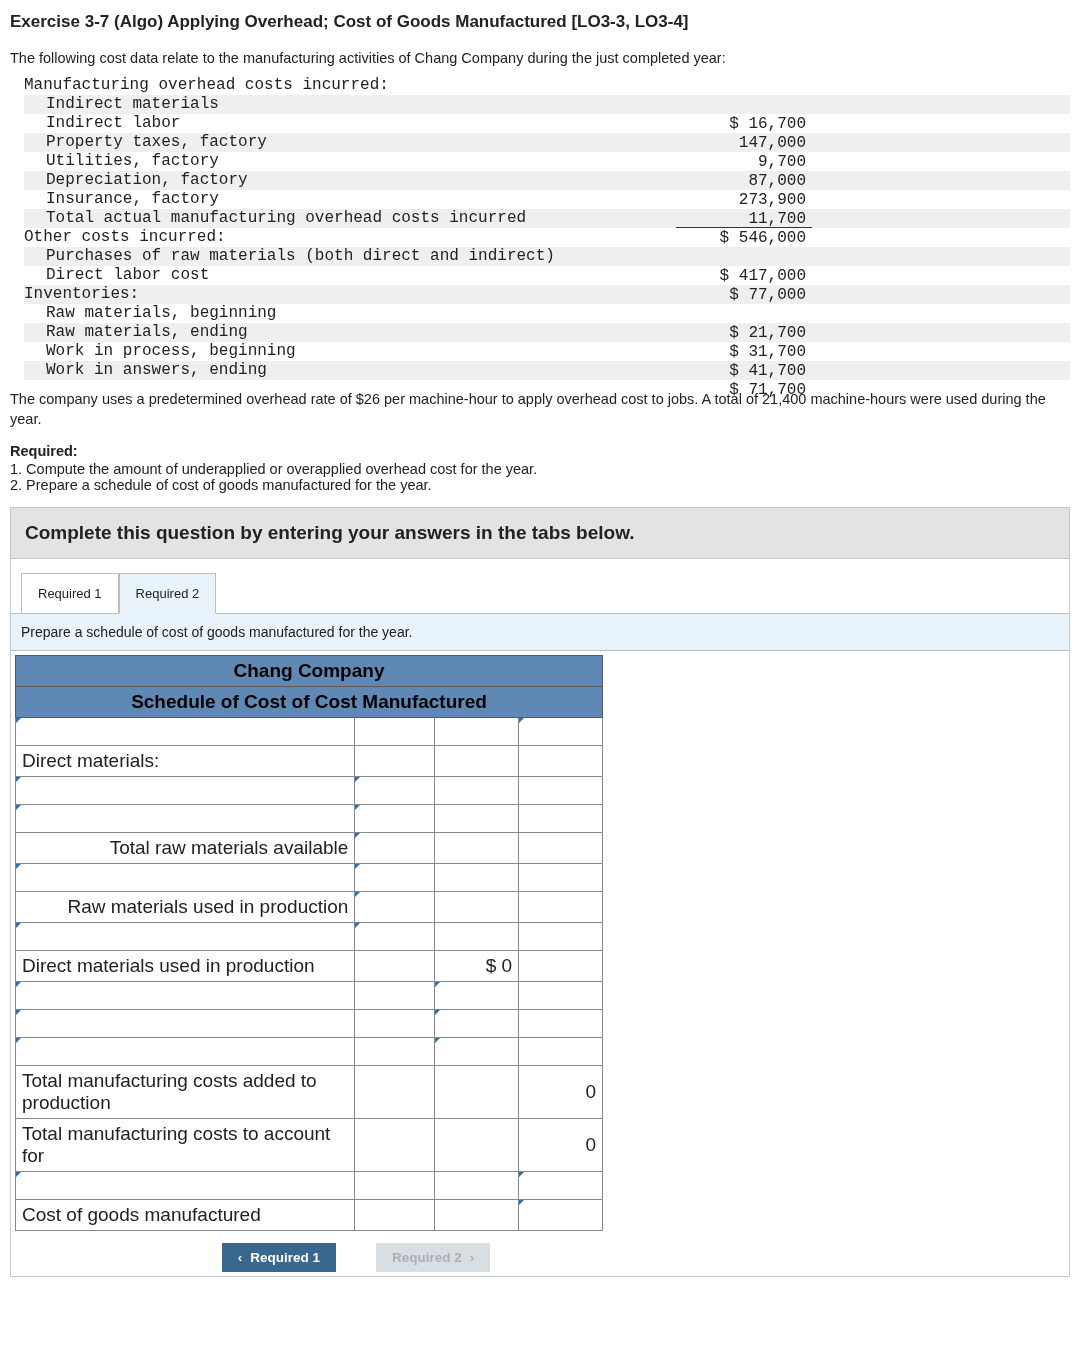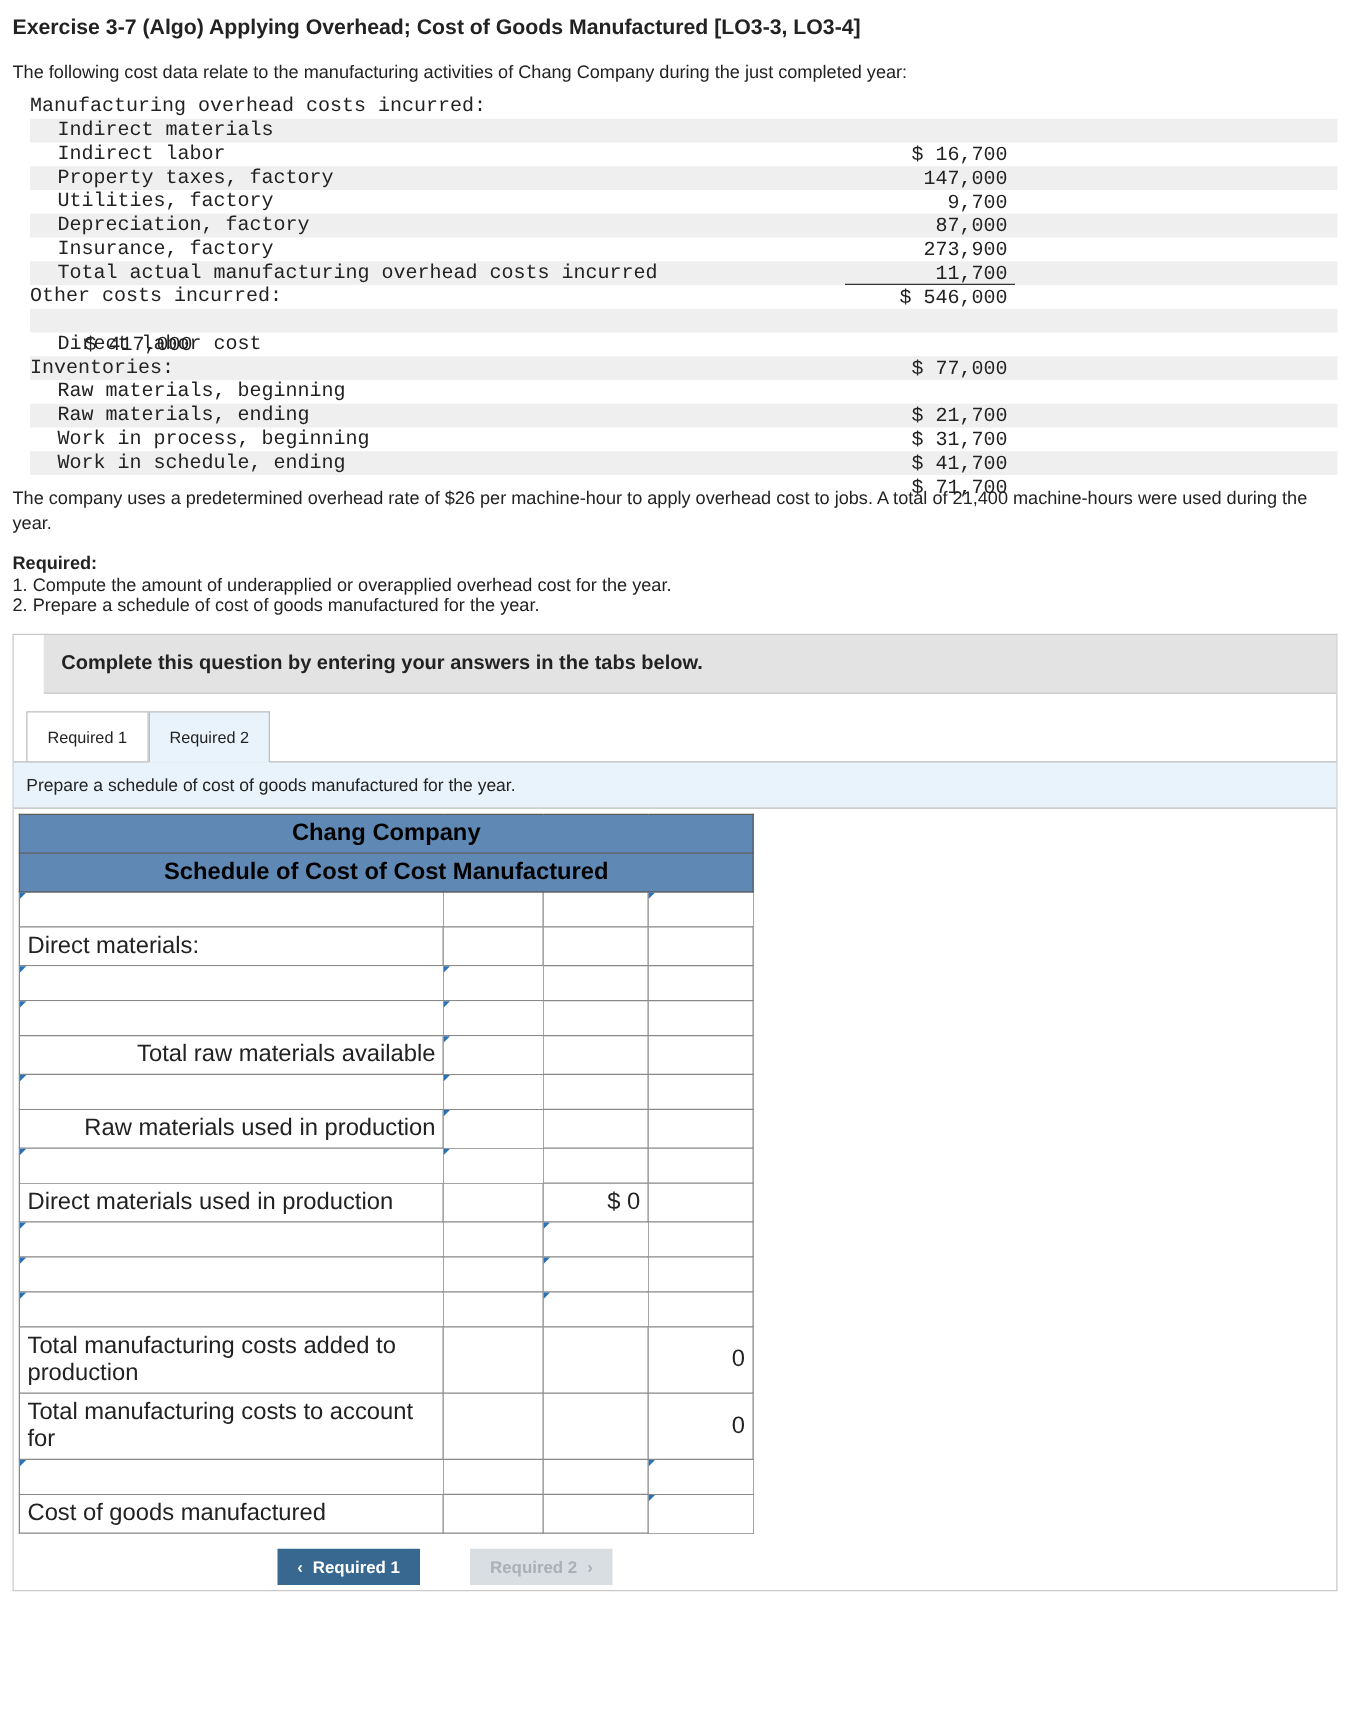--- a/index.html
+++ b/index.html
@@ -41,23 +41,22 @@
 
   
   .answer-wrap {
     border: 1px solid #c9c9c9;
     margin-top: 14px;
   }
   .instr-bar {
     background: #e3e3e3;
     padding: 14px 14px;
     font-weight: bold;
-    font-size: 16px;
+    font-size: 19px;
     border-bottom: 1px solid #c9c9c9;
-    margin-left: 24px;
   }
   .tabs-row {
     display: flex;
     padding: 14px 0 0 10px;
     gap: 0;
   }
   .tab {
     border: 1px solid #bdbdbd;
     padding: 12px 16px;
     font-size: 13px;
@@ -182,20 +181,21 @@
     </div>
   <div class="mono-row shade">
       <span class="mono-label indent1">Total actual manufacturing overhead costs incurred</span>
       <span class="mono-value sum-top">$ 546,000</span>
     </div>
   <div class="mono-row">
       <span class="mono-label indent0">Other costs incurred:</span>
       <span class="mono-value"></span>
     </div>
   <div class="mono-row shade">
+      <span class="mono-label indent1">Purchases of raw materials (both direct and indirect)</span>
       <span class="mono-value">$ 417,000</span>
     </div>
   <div class="mono-row">
       <span class="mono-label indent1">Direct labor cost</span>
       <span class="mono-value">$ 77,000</span>
     </div>
   <div class="mono-row shade">
       <span class="mono-label indent0">Inventories:</span>
       <span class="mono-value"></span>
     </div>
@@ -205,21 +205,21 @@
     </div>
   <div class="mono-row shade">
       <span class="mono-label indent1">Raw materials, ending</span>
       <span class="mono-value">$ 31,700</span>
     </div>
   <div class="mono-row">
       <span class="mono-label indent1">Work in process, beginning</span>
       <span class="mono-value">$ 41,700</span>
     </div>
   <div class="mono-row shade">
-      <span class="mono-label indent1">Work in schedule, ending</span>
+      <span class="mono-label indent1">Work in answers, ending</span>
       <span class="mono-value">$ 71,700</span>
     </div>
 </div>
 
 <p class="body">The company uses a predetermined overhead rate of $26 per machine-hour to apply overhead cost to jobs. A total of 21,400 machine-hours were used during the year.</p>
 
 <p class="req-head">Required:</p>
 <div>1. Compute the amount of underapplied or overapplied overhead cost for the year.</div>
 <div>2. Prepare a schedule of cost of goods manufactured for the year.</div>
 

